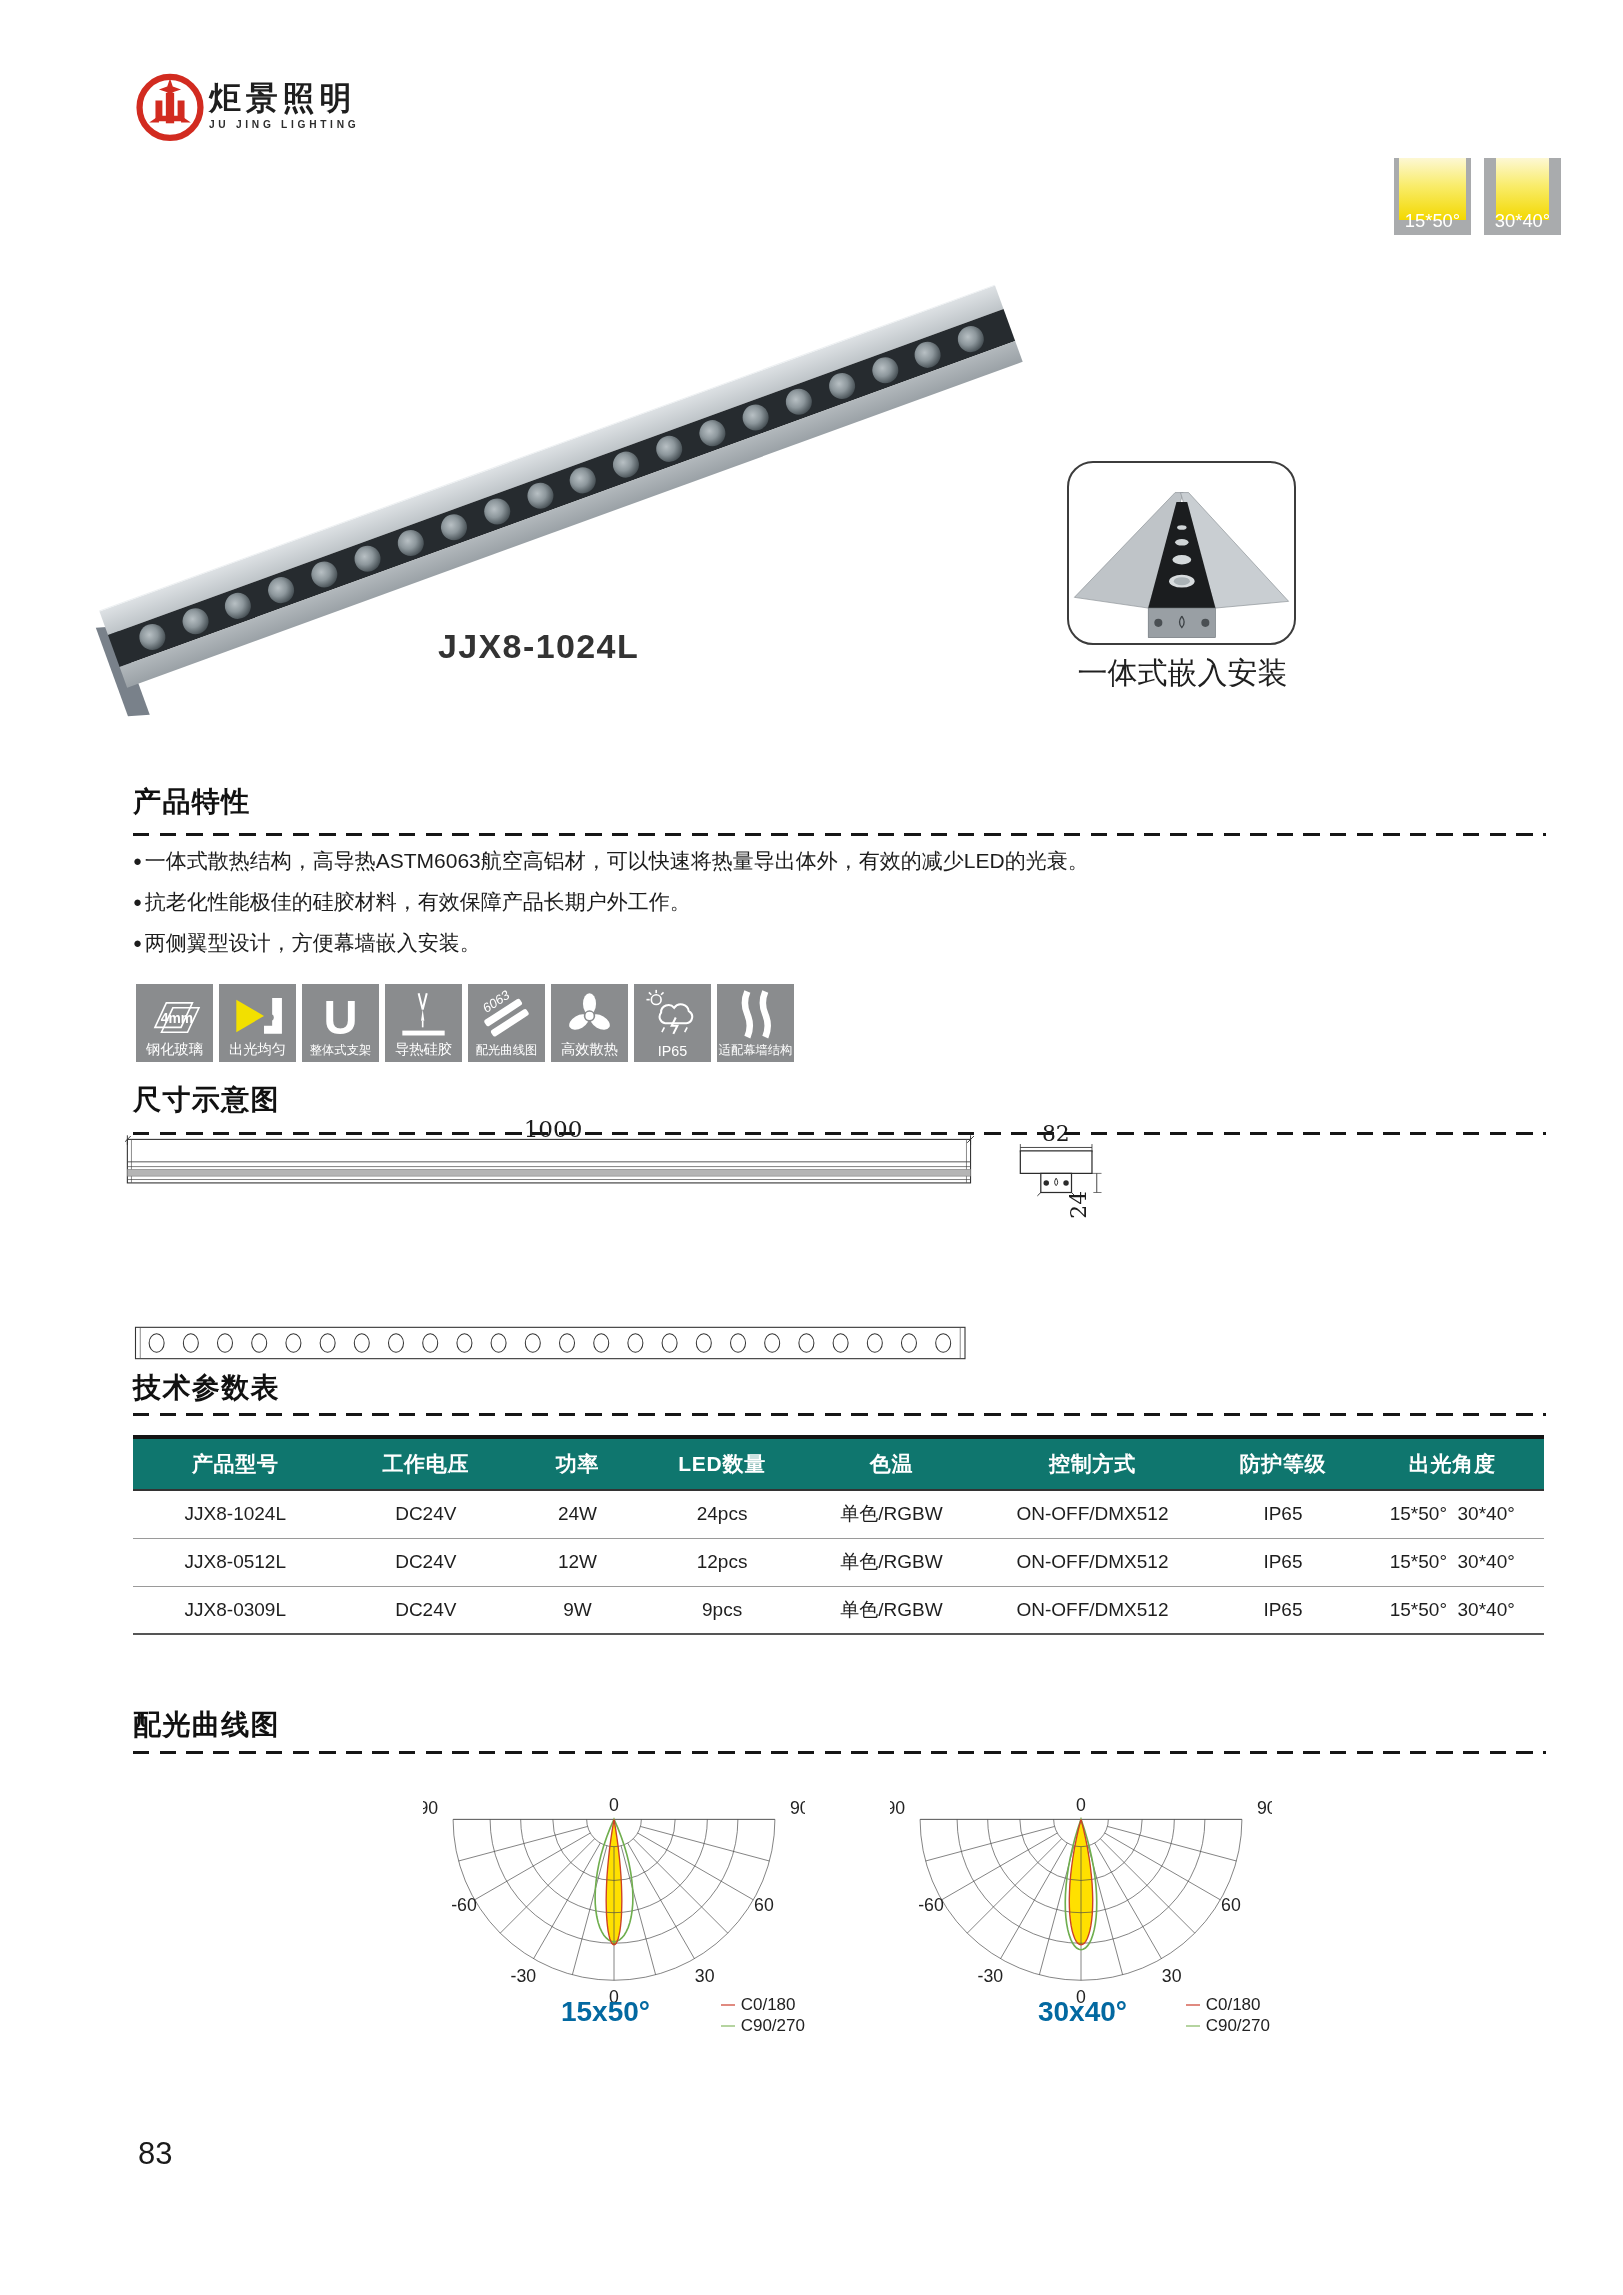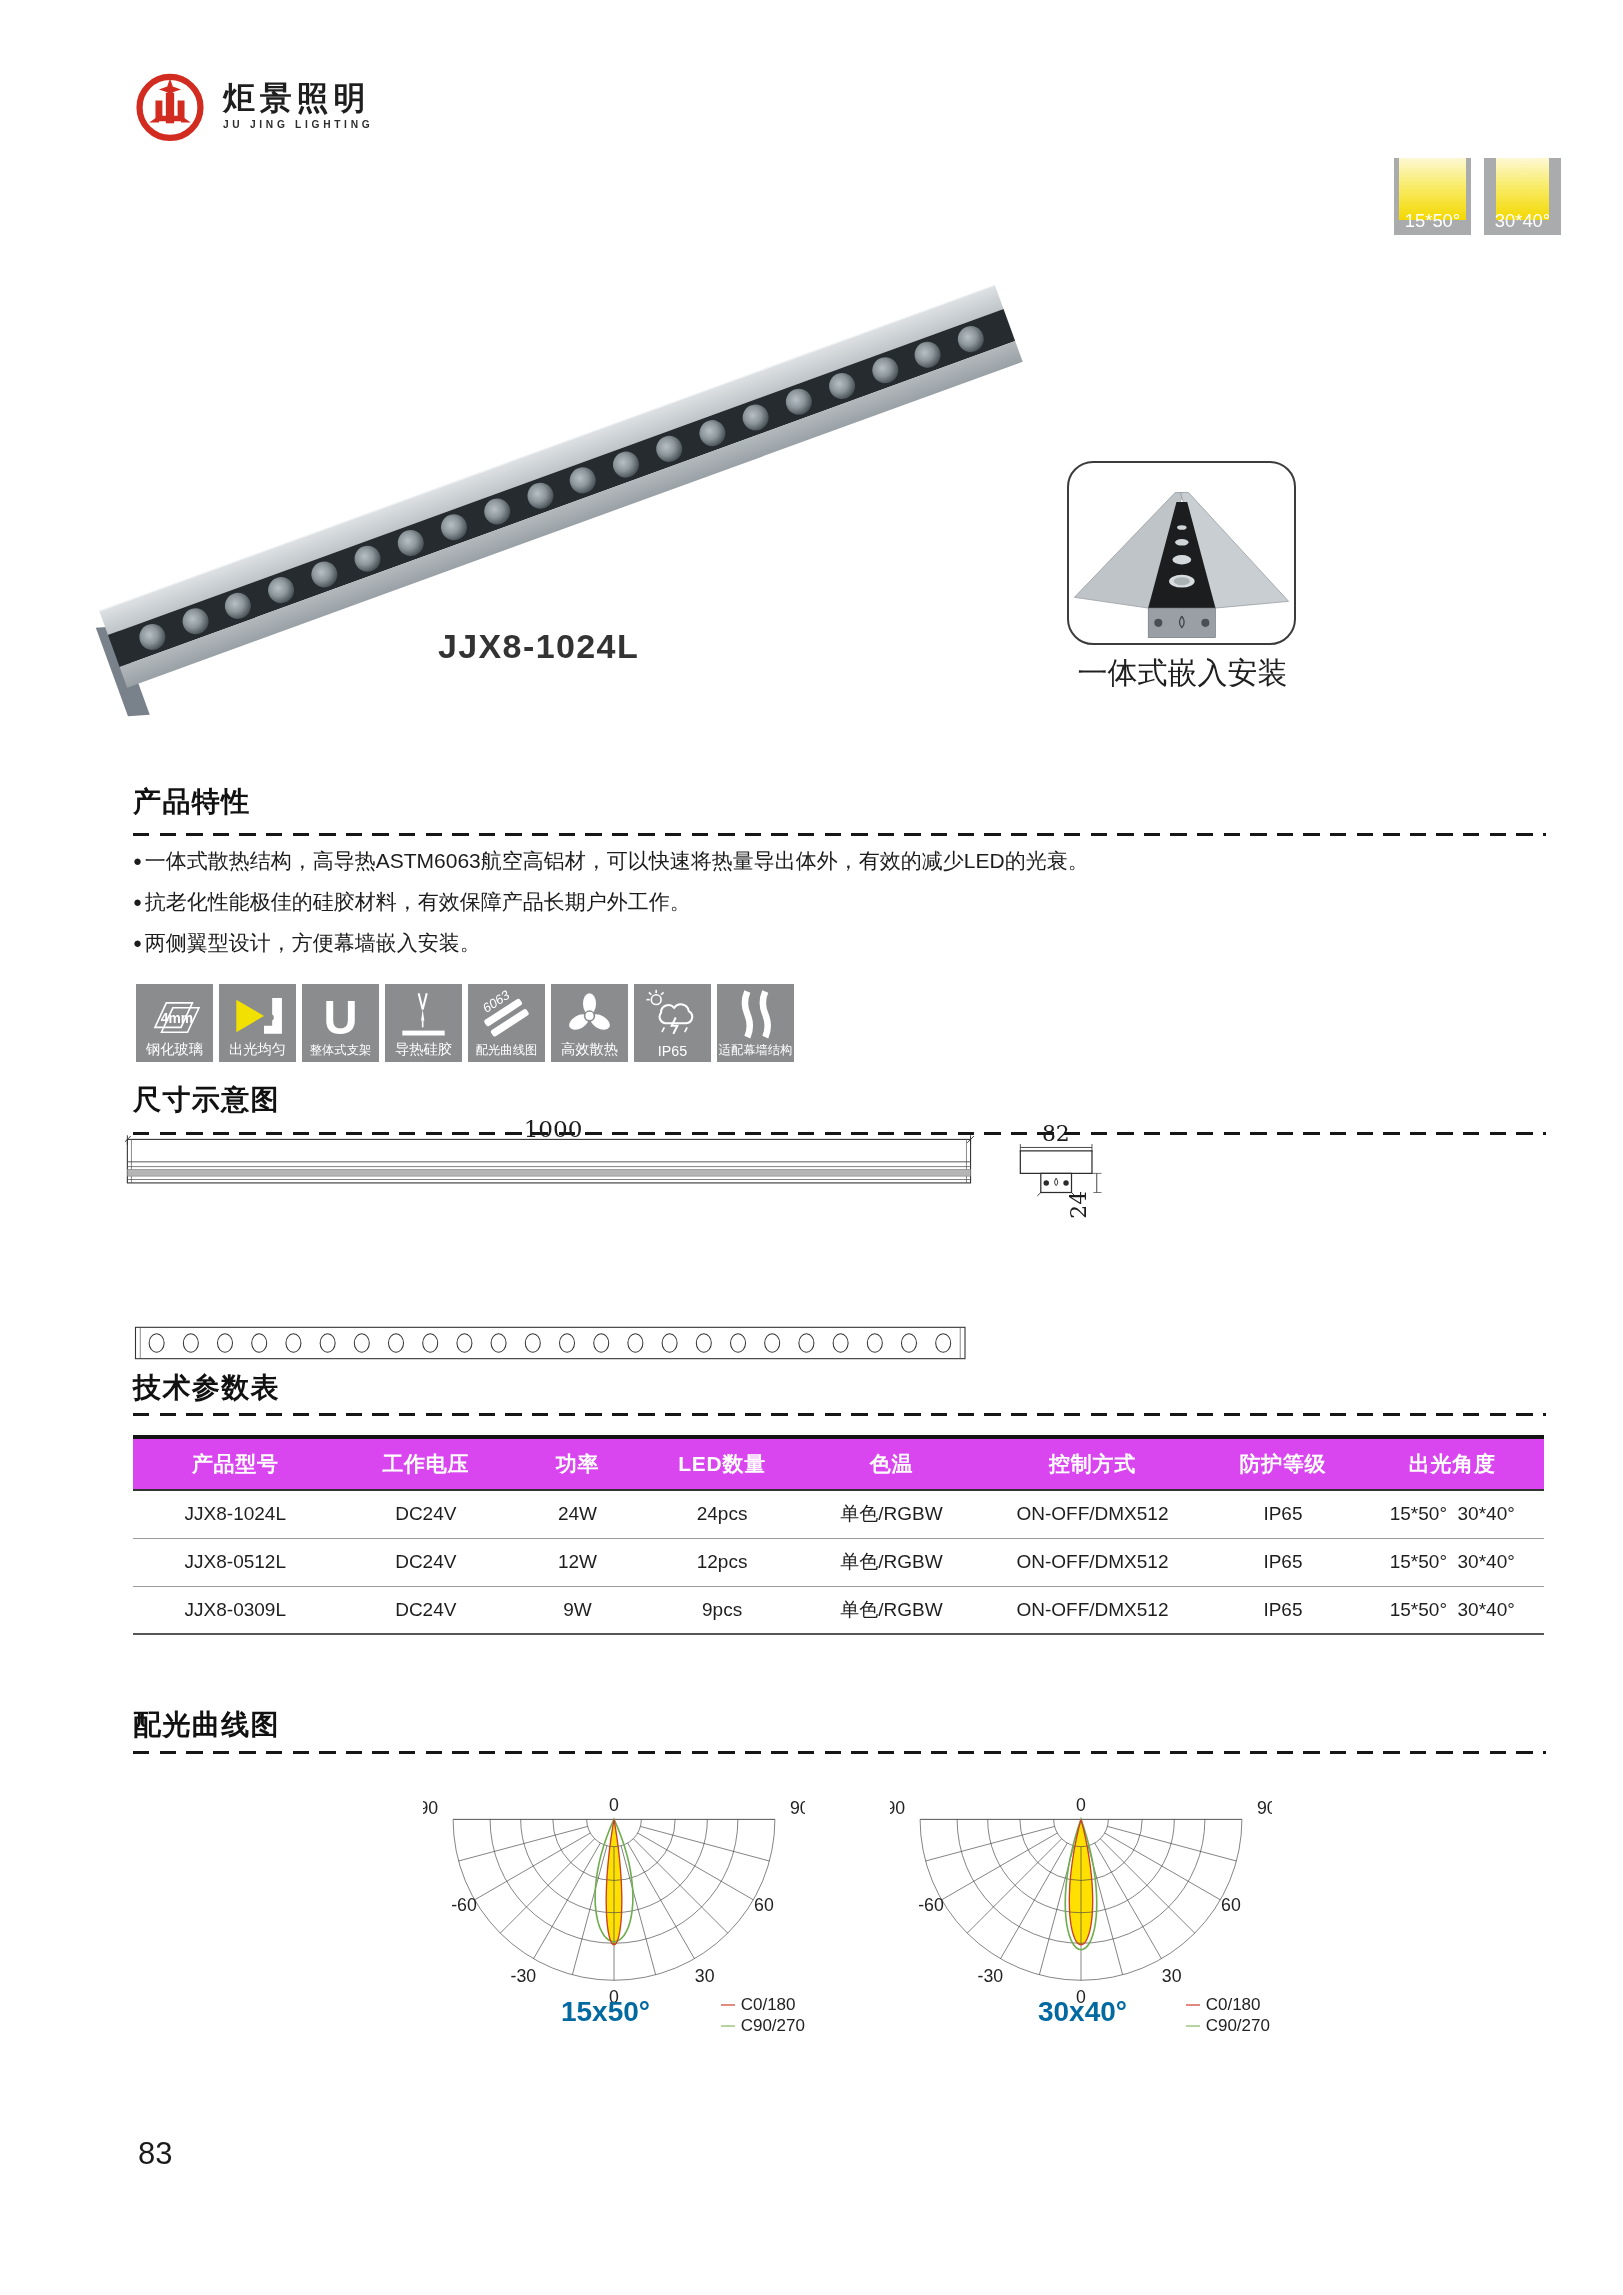--- a/index.html
+++ b/index.html
@@ -2,21 +2,21 @@
 <html style="font-size:11px"><head>
 <meta charset="utf-8">
 <style>
   html,body{margin:0;padding:0;background:#ffffff;}
   #page{position:relative;width:1623px;height:2295px;background:#ffffff;overflow:hidden;
         font-family:"Liberation Sans",sans-serif;color:#222;}
   .abs{position:absolute;}
 
   
   #logo{left:132px;top:70px;display:flex;align-items:flex-start;}
-  #logo-text{margin-left:15px;padding-top:11px;}
+  #logo-text{margin-left:1px;padding-top:11px;}
   #brand-cn{font-size:32px;font-weight:700;color:#1e1e1e;letter-spacing:4.8px;line-height:35px;}
   #brand-en{font-size:10.2px;font-weight:700;color:#2d2d2d;letter-spacing:3.7px;margin-top:3.4px;}
 
   
   .badge{position:absolute;top:158px;width:77px;height:77px;background:#a9abad;overflow:hidden;}
   .badge .cone{position:absolute;top:0;height:80%;
      background:linear-gradient(180deg,#fdf8d4 0%,#f9ec6a 45%,#f3d800 100%);}
   .badge .blabel{position:absolute;bottom:2.7px;width:100%;text-align:center;color:#fff;
      font-size:18.4px;font-weight:400;}
 
@@ -58,21 +58,21 @@
   .tile svg{position:absolute;left:0;top:1.4px;width:77px;height:57px;}
   .tile .tlabel{position:absolute;bottom:3.4px;width:100%;text-align:center;color:#fff;font-size:14.3px;}
   .tile .tlabel.sm{font-size:12.3px;}
 
   
   .drawing text{font-family:"DejaVu Serif",serif;fill:#1c1c1c;}
 
   
   #spec-table{position:absolute;left:133px;top:1435px;width:1411px;border-collapse:collapse;
      table-layout:fixed;}
-  #spec-table thead tr{background:#d946ef;height:53px;border-top:4.1px solid #141414;
+  #spec-table thead tr{background:#0f766e;height:53px;border-top:4.1px solid #141414;
      border-bottom:2.7px solid #333;}
   #spec-table th{color:#fff;font-size:21px;font-weight:700;letter-spacing:0.7px;}
   #spec-table tbody tr{height:48px;border-bottom:1.4px solid #9a9a9a;}
   #spec-table tbody tr:last-child{border-bottom:2px solid #555;}
   #spec-table td{text-align:center;font-size:19px;color:#1e1e1e;}
 
   
   .chart-svg{position:absolute;width:382px;height:225px;}
   .chart-title{position:absolute;width:205px;text-align:center;font-size:28px;font-weight:600;color:#0369a1;}
   .legend{position:absolute;font-size:17px;color:#222;}

